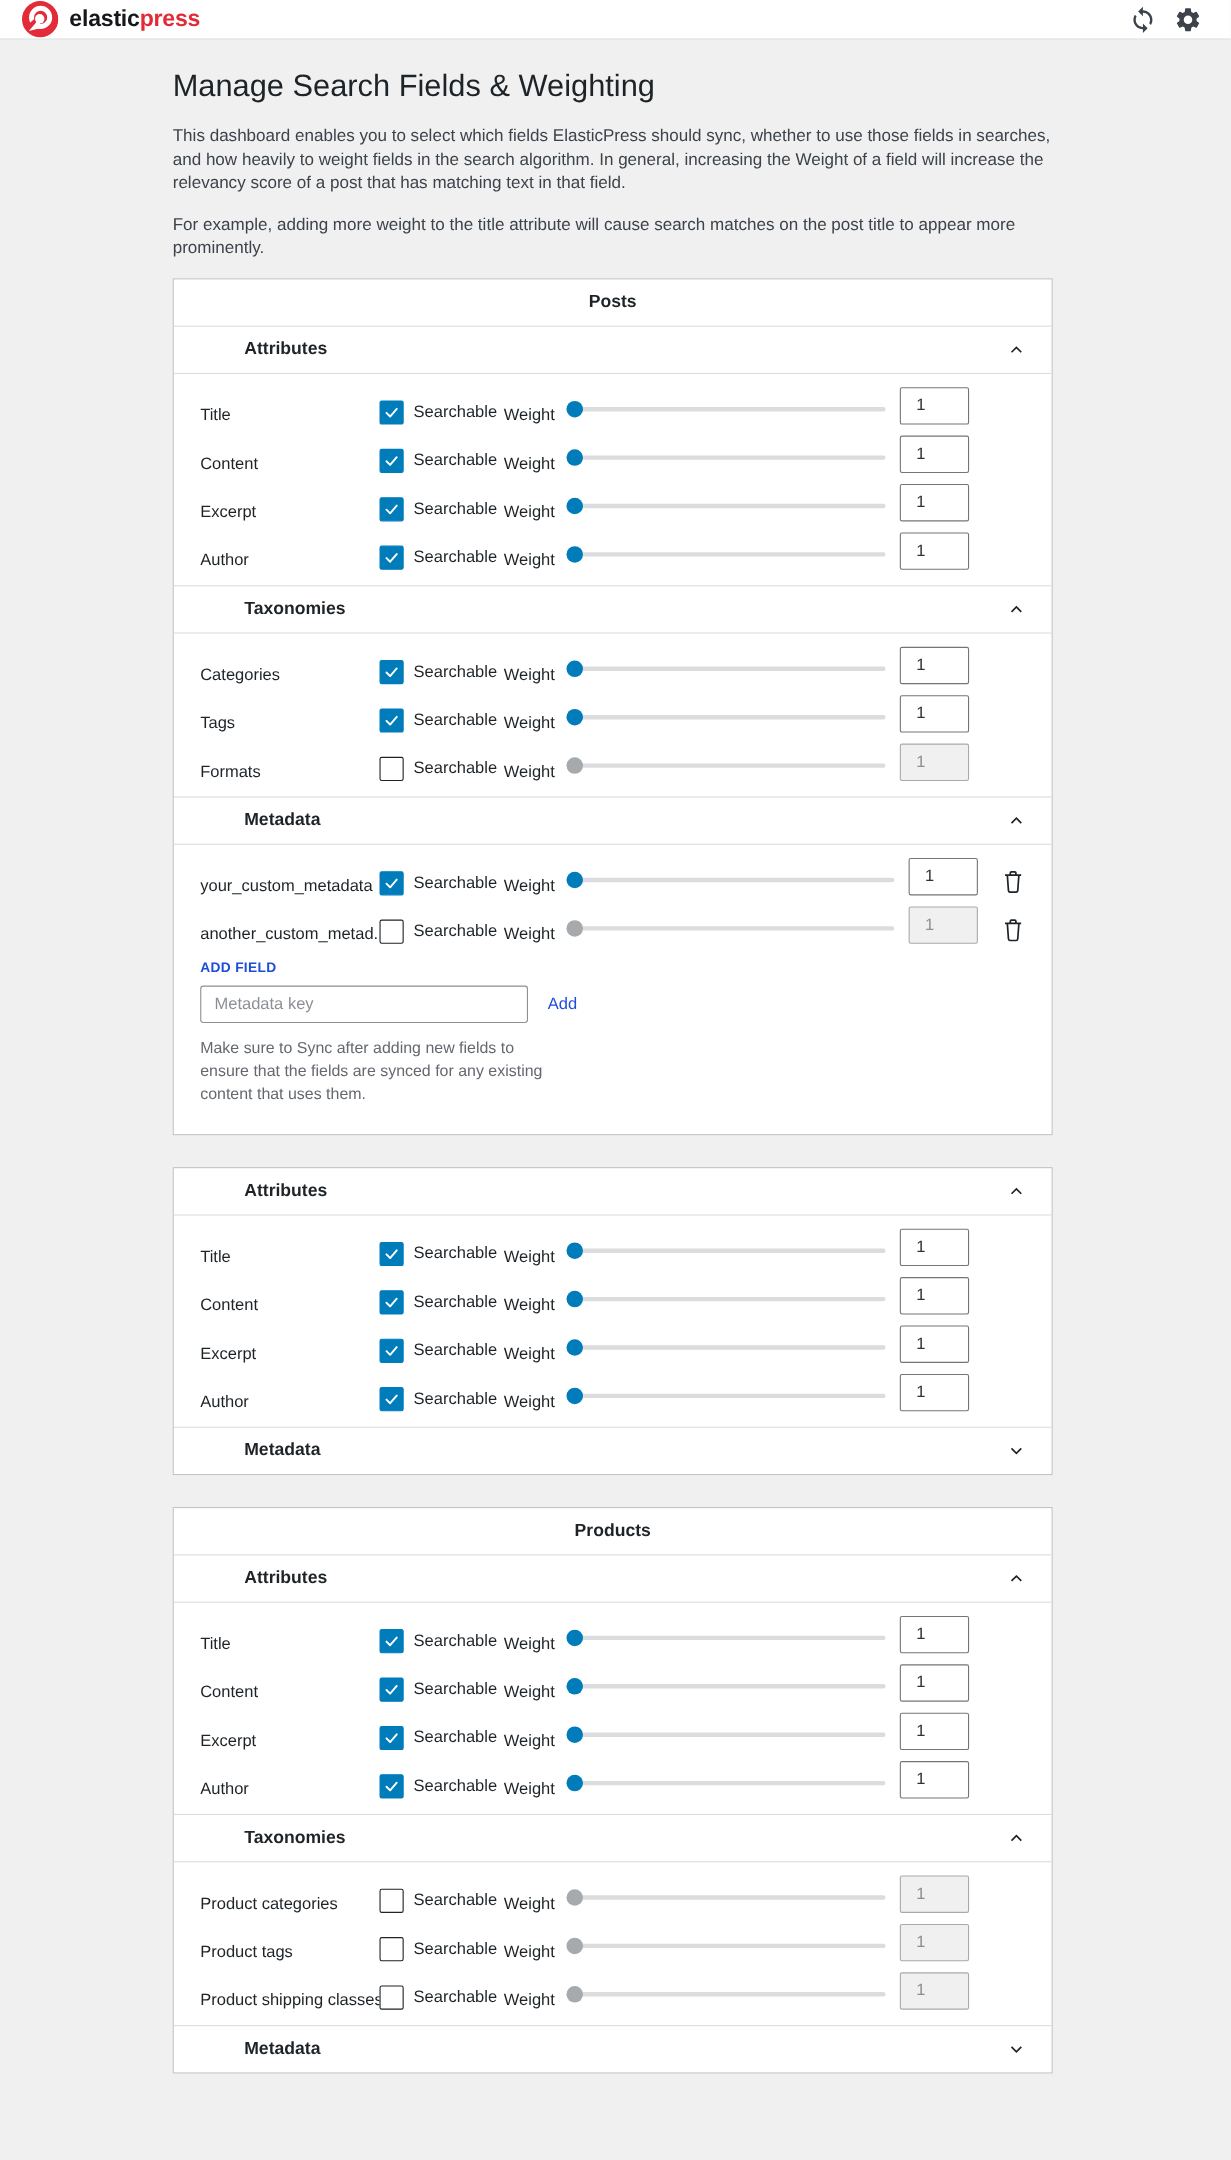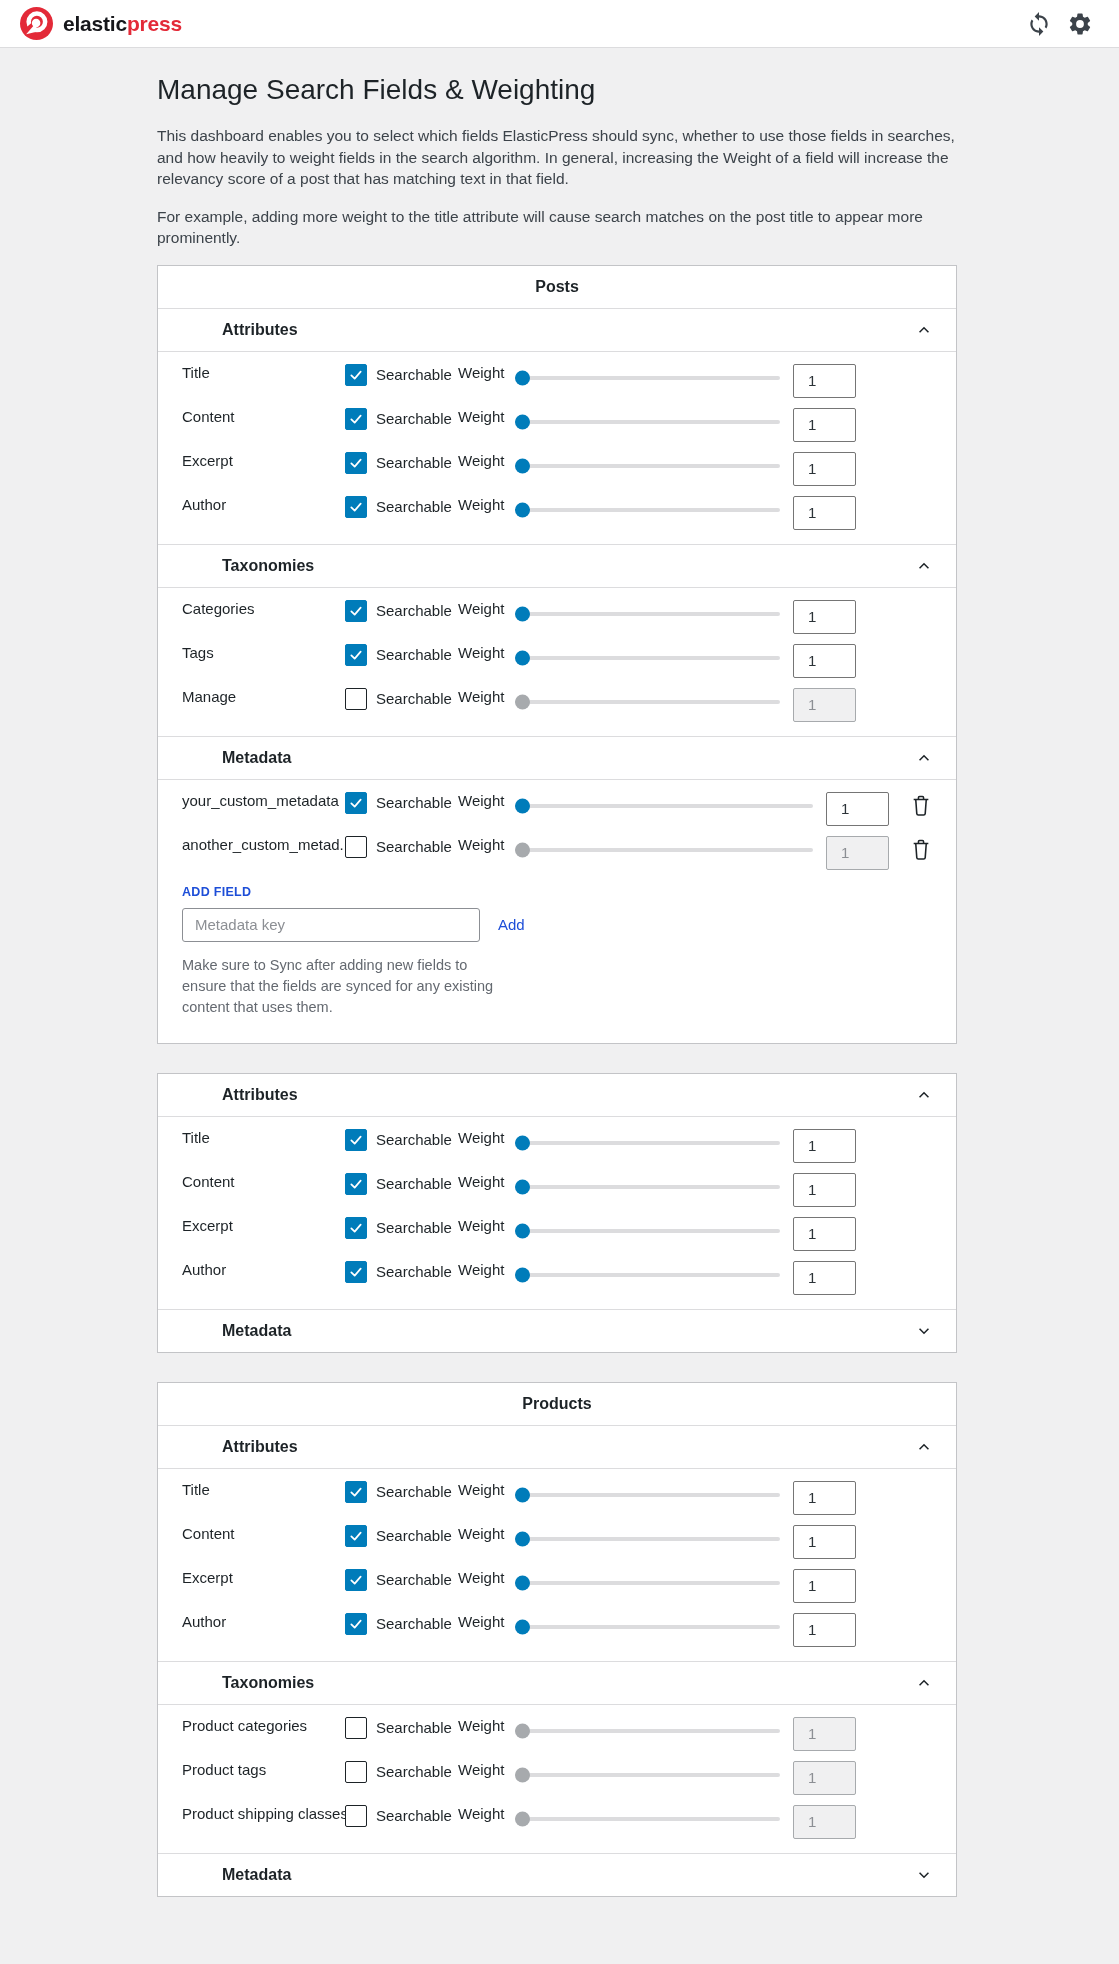--- a/index.html
+++ b/index.html
@@ -5,21 +5,21 @@
   * { box-sizing: border-box; }
   html, body { margin:0; padding:0; }
   body {
     width:1119px; min-height:1964px;
     background:#f0f0f1;
     font-family:"Liberation Sans", sans-serif;
     color:#3c434a;
   }
   
   .topbar {
-    height:48px; background:#fff; border-bottom:1px solid #dcdcde;
+    height:36px; background:#fff; border-bottom:1px solid #dcdcde;
     display:flex; align-items:center; padding:0 26px 0 20px;
   }
   .logo { width:33px; height:33px; display:inline-flex; }
   .logo svg { width:33px; height:33px; }
   .brand { margin-left:10px; font-size:21px; font-weight:600; letter-spacing:-0.2px; }
   .brand .b1 { color:#16171b; }
   .brand .b2 { color:#e32a38; }
   .topbar-icons { margin-left:auto; display:flex; align-items:center; gap:15px; }
   .tb-icon { width:26px; height:26px; display:inline-flex; cursor:pointer; }
   .tb-icon svg { width:26px; height:26px; }
@@ -40,21 +40,21 @@
   .section-header {
     display:flex; justify-content:space-between; align-items:center;
     padding:12px 24px; cursor:pointer;
   }
   .section-header.expanded { border-bottom:1px solid #dcdcde; }
   .section-title { font-size:16px; font-weight:700; color:#1d2327;margin-left:40px; }
   .chev { width:16px; height:16px; display:inline-flex; }
   .chev svg { width:16px; height:16px; }
 
   .section-body { padding:7px 0 9px; }
-  .row { display:flex; align-items:flex-start; padding:5px 100px 5px 24px; }
+  .row { display:flex; align-items:flex-end; padding:5px 75px 5px 24px; }
   .row.has-delete { padding-right:24px; }
   .row-label {
     width:163px; flex-shrink:0; font-size:15px; color:#1d2327;
     white-space:nowrap; overflow:hidden;
   }
   .searchable-wrap { width:113px; flex-shrink:0; display:flex; align-items:center; gap:9px; }
   .checkbox {
     width:22px; height:22px; flex-shrink:0; border:1.5px solid #1d2327; border-radius:2px;
     background:#fff; display:inline-flex; align-items:center; justify-content:center; cursor:pointer;
   }
@@ -248,21 +248,21 @@
                 <span class="ctl-text">Searchable</span>
               </label>
               <span class="ctl-text weight-lbl">Weight</span>
               <div class="slider">
                 <div class="track"></div>
                 <div class="thumb"></div>
               </div>
               <input class="weight-input" type="text" value="1" style="">
             </div>
             <div class="row">
-              <span class="row-label">Manage</span>
+              <span class="row-label">Formats</span>
               <label class="searchable-wrap">
                 <span class="checkbox"></span>
                 <span class="ctl-text">Searchable</span>
               </label>
               <span class="ctl-text weight-lbl">Weight</span>
               <div class="slider disabled">
                 <div class="track"></div>
                 <div class="thumb"></div>
               </div>
               <input class="weight-input" type="text" value="1" disabled="" style="">

